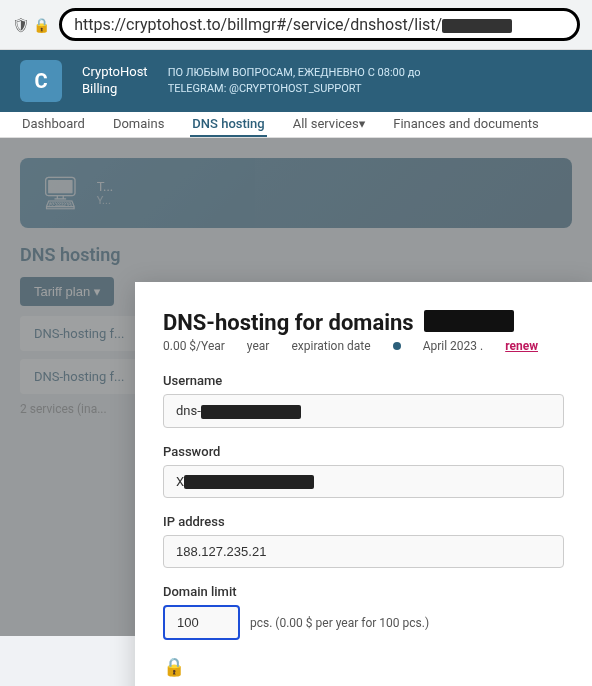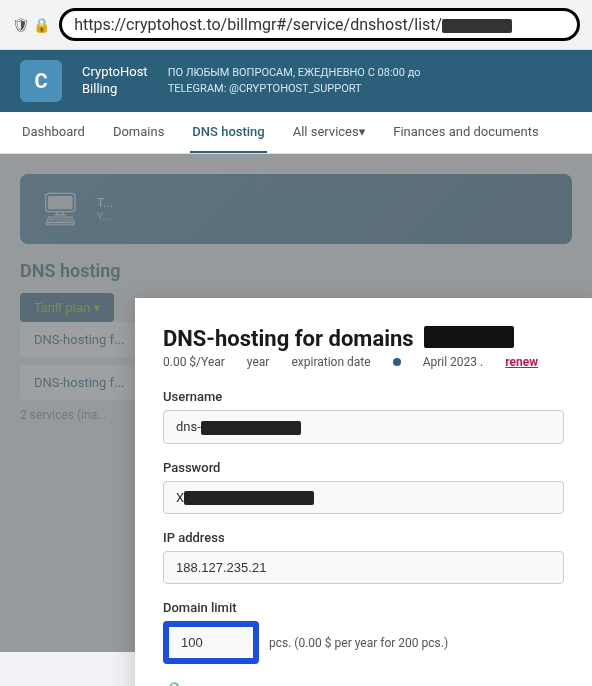--- a/index.html
+++ b/index.html
@@ -80,21 +80,21 @@
 
     
     .site-nav {
       background: white;
       border-bottom: 1px solid #ddd;
       padding: 0 20px;
       display: flex;
       gap: 24px;
     }
     .nav-item {
-      padding: 12px 2px;
+      padding: 4px 2px;
       font-size: 13px;
       color: #555;
       cursor: pointer;
       border-bottom: 2px solid transparent;
       text-decoration: none;
     }
     .nav-item.active {
       color: #2c5f7a;
       border-bottom-color: #2c5f7a;
       font-weight: 500;
@@ -131,29 +131,30 @@
     .section-header {
       font-size: 18px;
       font-weight: 600;
       color: #2c5f7a;
       margin-bottom: 12px;
       opacity: 0.5;
     }
 
     .tariff-btn {
       background: #2c5f7a;
-      color: #84cc16;
+      color: #ffffff;
       border: none;
       padding: 7px 14px;
       border-radius: 4px;
       font-size: 13px;
       cursor: pointer;
       display: inline-flex;
       align-items: center;
       gap: 4px;
+      margin-bottom: 10px;
       opacity: 0.5;
     }
 
     .service-row {
       background: white;
       border-radius: 4px;
       padding: 10px 14px;
       margin-bottom: 8px;
       font-size: 13px;
       color: #2c5f7a;
@@ -260,22 +261,22 @@
       vertical-align: middle;
     }
 
     .domain-limit-row {
       display: flex;
       align-items: center;
       gap: 10px;
       margin-bottom: 16px;
     }
     .domain-limit-input {
-      width: 96px;
-      border: 6px solid #1d4ed8;
+      width: 77px;
+      border: 2px solid #1d4ed8;
       border-radius: 4px;
       padding: 8px 12px;
       font-size: 13px;
       color: #333;
       background: #f9f9f9;
       outline: none;
     }
     .domain-limit-note {
       font-size: 12px;
       color: #555;
@@ -383,20 +384,20 @@
 
     <div class="form-group">
       <label class="form-label">IP address</label>
       <input class="form-input" type="text" value="188.127.235.21" style="">
     </div>
 
     <div class="form-group">
       <label class="form-label">Domain limit</label>
       <div class="domain-limit-row">
         <input class="domain-limit-input" type="text" value="100" style="">
-        <span class="domain-limit-note">pcs. (0.00 $ per year for 200 pcs.)</span>
+        <span class="domain-limit-note">pcs. (0.00 $ per year for 100 pcs.)</span>
       </div>
       <span class="lock-img">🔒</span>
     </div>
 
   </div>
 
 </div>
 
 </body></html>

